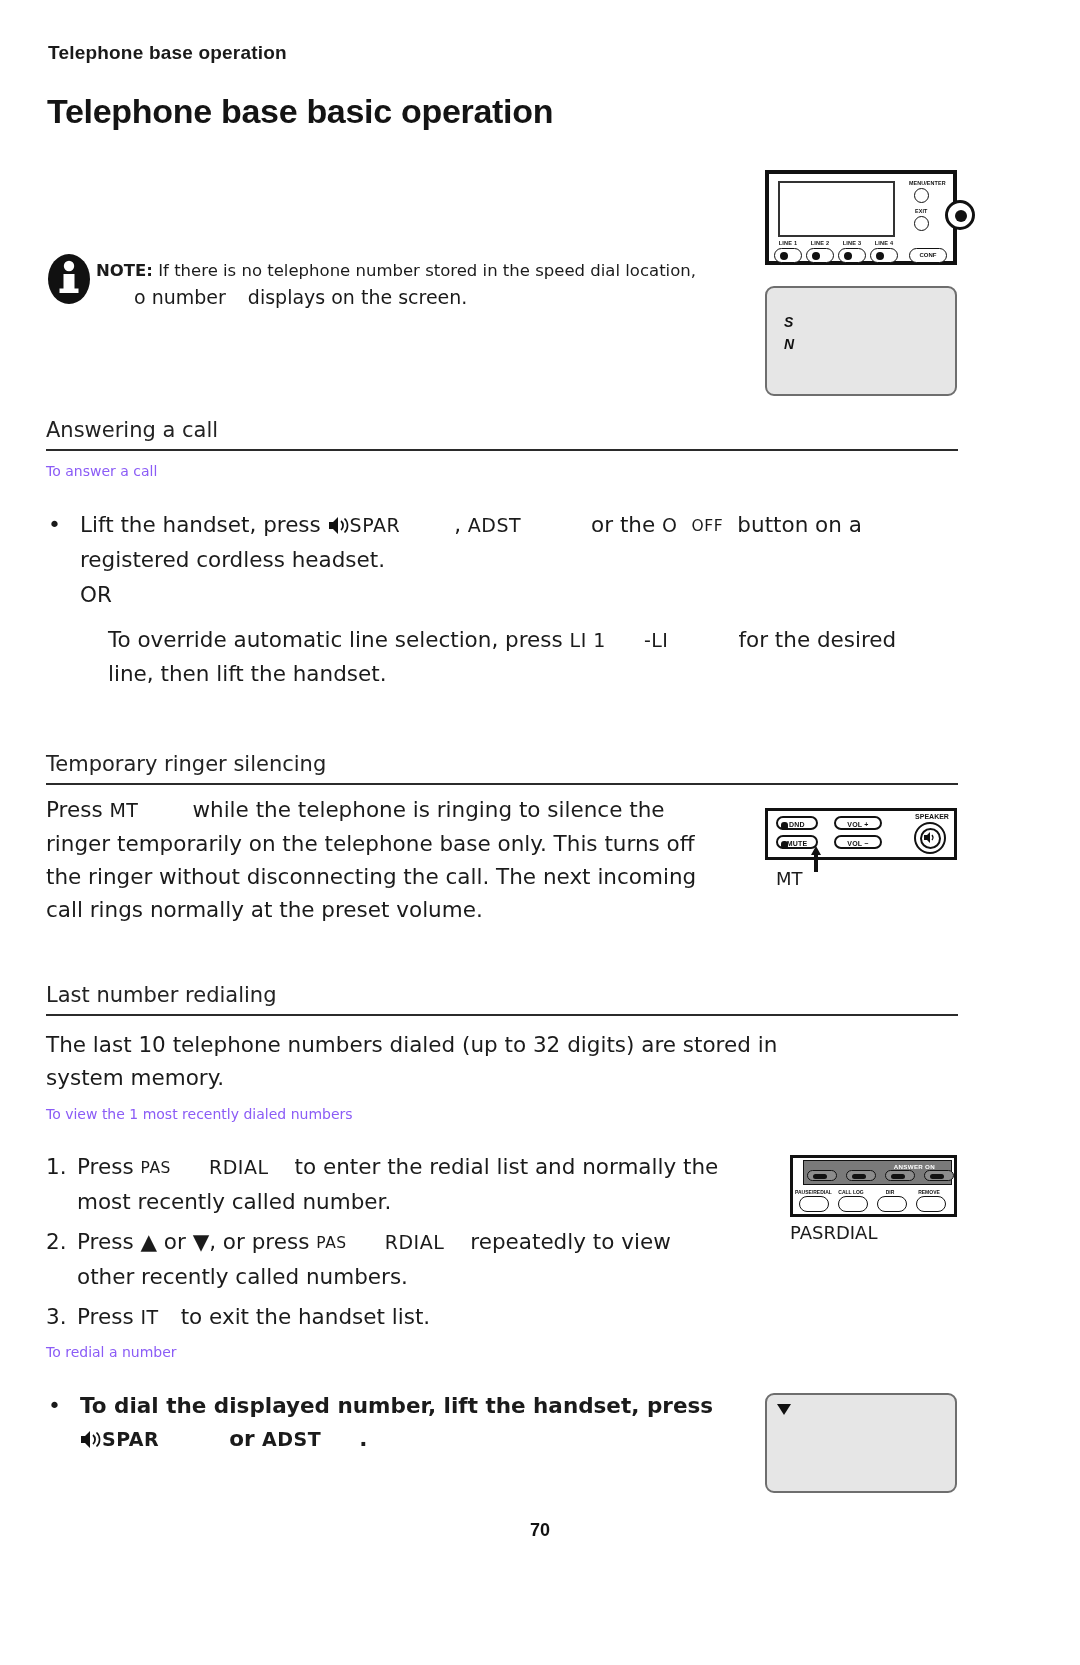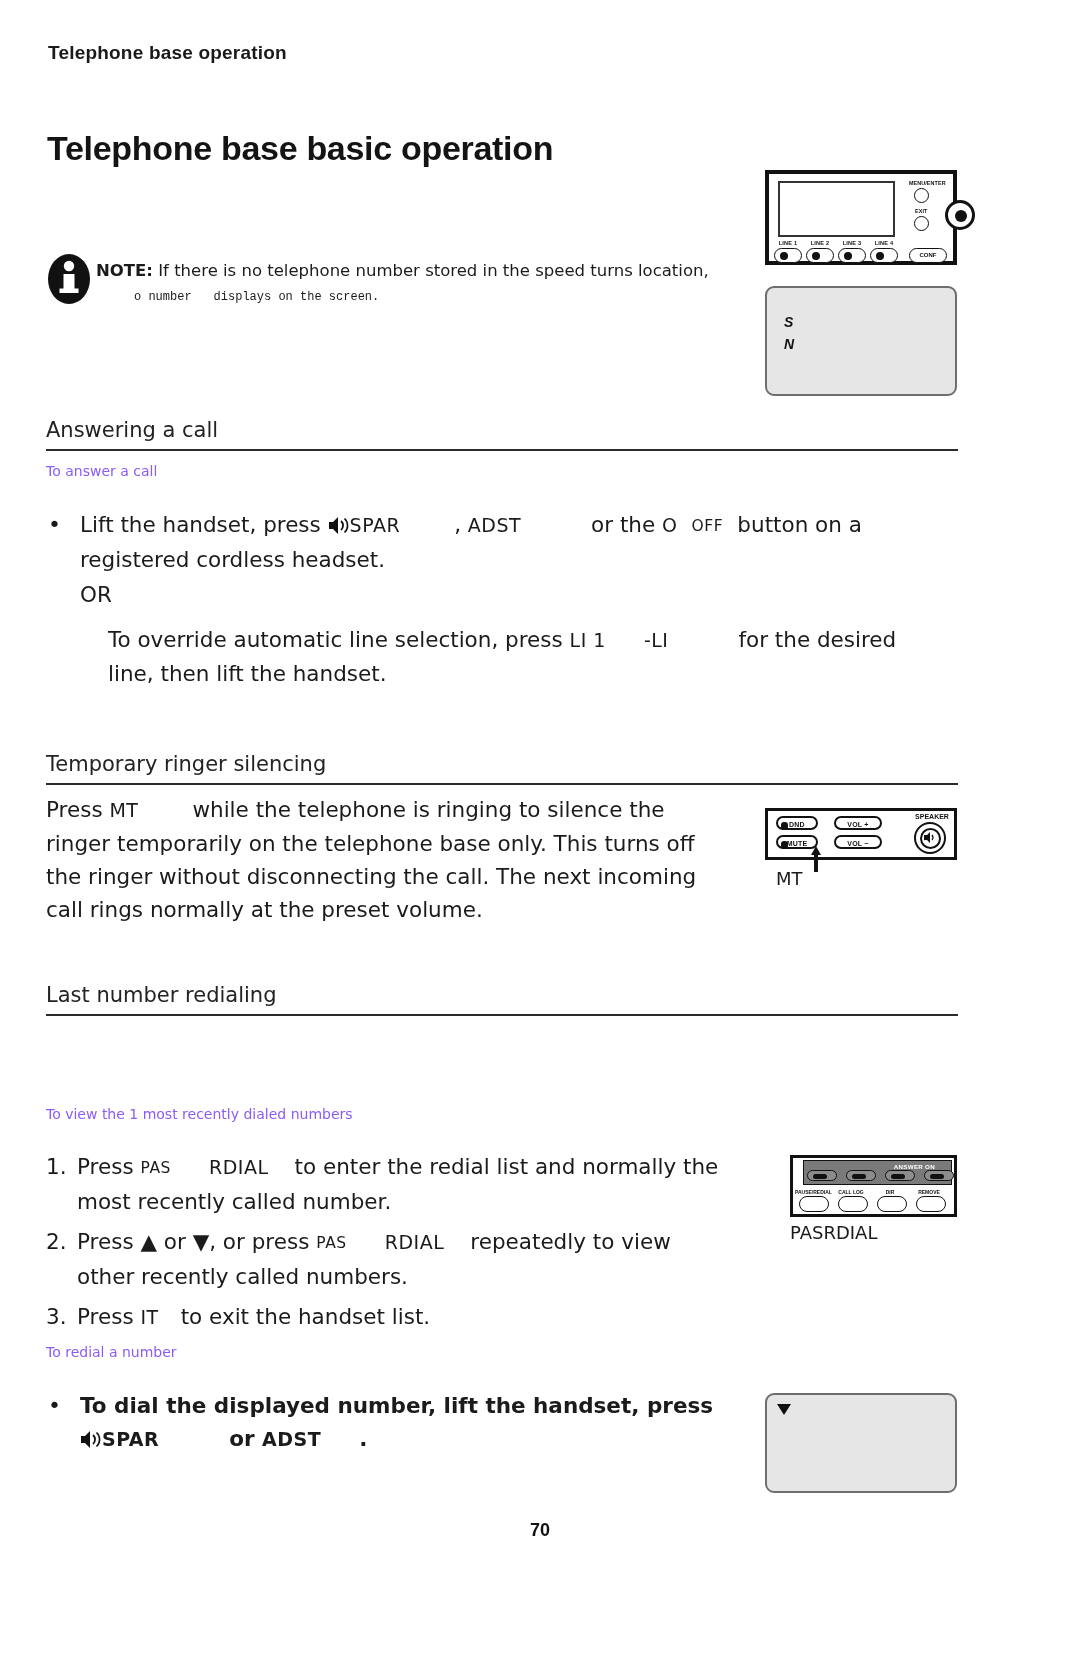--- a/index.html
+++ b/index.html
@@ -16,21 +16,21 @@
 
   .running-head {
     position:absolute; left:48px; top:42px;
     font-family:"Liberation Sans", sans-serif;
     font-size:19px; font-weight:700; letter-spacing:0.2px; color:#1a1a1a;
   }
 
   .page-title {
     position:absolute; left:47px; top:92px;
     font-family:"Liberation Sans", sans-serif;
-    font-size:34px; font-weight:700; letter-spacing:-0.3px; color:#141414;margin-top:37px;
+    font-size:34px; font-weight:700; letter-spacing:-0.3px; color:#141414;
   }
 
   
   .body-text {
     font-family:"DejaVu Sans", sans-serif;
     font-size:21.5px; line-height:33px; color:#1b1b1b;
   }
   .small-caps-key {
     font-family:"DejaVu Sans", sans-serif;
     font-size:19px; letter-spacing:0.5px; color:#1b1b1b;
@@ -50,21 +50,21 @@
   .note-icon {
     position:absolute; left:0; top:-6px;
     width:46px; height:52px;
   }
   .note-body {
     font-family:"DejaVu Sans", sans-serif;
     font-size:16.5px; line-height:26px; color:#1b1b1b;
     padding-left:50px;
   }
   .note-body b { font-weight:700; }
-  .note-line2 { padding-left:88px; font-size:12px; line-height:26px;font-family:Liberation Mono, monospace; }
+  .note-line2 { padding-left:88px; font-size:19px; line-height:26px; }
 
   
   .sec-head {
     position:absolute; left:46px; width:912px;
     font-family:"DejaVu Sans", sans-serif;
     font-size:21px; color:#232323;
     padding-bottom:7px;
     border-bottom:2.4px solid #2b2b2b;
   }
   .sub-head {
@@ -238,21 +238,21 @@
   <div class="note-wrap">
     <span class="note-icon">
       <svg width="46" height="52" viewBox="0 0 46 52">
         <ellipse cx="23" cy="27" rx="21" ry="25" fill="#111"></ellipse>
         <circle cx="23" cy="14" r="5.2" fill="#fff"></circle>
         <rect x="17.5" y="22" width="11" height="17" fill="#fff"></rect>
         <rect x="13.5" y="36.5" width="19" height="4.5" fill="#fff"></rect>
       </svg>
     </span>
     <div class="note-body">
-      <b>NOTE:</b><span> If there is no telephone number stored in the speed turns location,</span>
+      <b>NOTE:</b><span> If there is no telephone number stored in the speed dial location,</span>
     </div>
     <div class="note-line2">
       <span>o number</span><span class="gap-s" style="width:22px"></span><span>displays on the screen.</span>
     </div>
   </div>
 
   <div class="dev-top">
     <div class="screen"></div>
 
     <div class="linelbl" style="left:6px;">LINE 1</div>
@@ -334,20 +334,24 @@
   </div>
   <span class="arrow-up">
     <svg width="12" height="26" viewBox="0 0 12 26">
       <path d="M6 0 L11 9 H8 V26 H4 V9 H1 Z" fill="#111"></path>
     </svg>
   </span>
   <div class="mt-caption">MT</div>
 
   <div class="sec-head" style="top:983px;">Last number redialing</div>
 
+  <div class="body-text" style="position:absolute; left:46px; top:1028px; width:890px;">
+    <span>The last 10 telephone numbers dialed (up to 32 digits) are stored in</span><br>
+    <span>system memory.</span>
+  </div>
 
   <div class="sub-head" style="top:1106px;">To view the 1 most recently dialed numbers</div>
 
   <div class="num" style="top:1150px;">1.</div>
   <div class="body-text" style="position:absolute; left:77px; top:1150px; width:700px;">
     <span>Press </span><span class="tiny-key">PAS</span><span class="gap-s"></span><span class="small-caps-key">RDIAL</span><span class="gap-s" style="width:26px"></span><span>to enter the redial list and normally the</span><br>
     <span>most recently called number.</span>
   </div>
 
   <div class="num" style="top:1225px;">2.</div>

